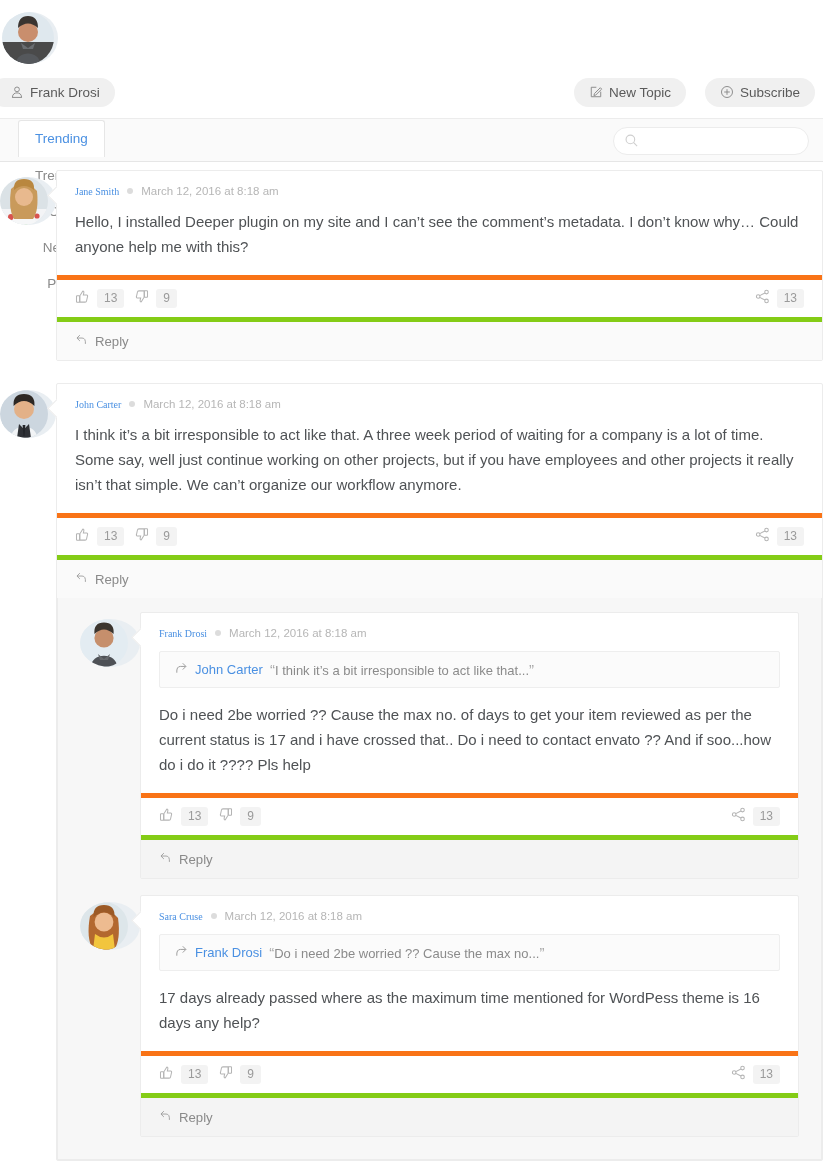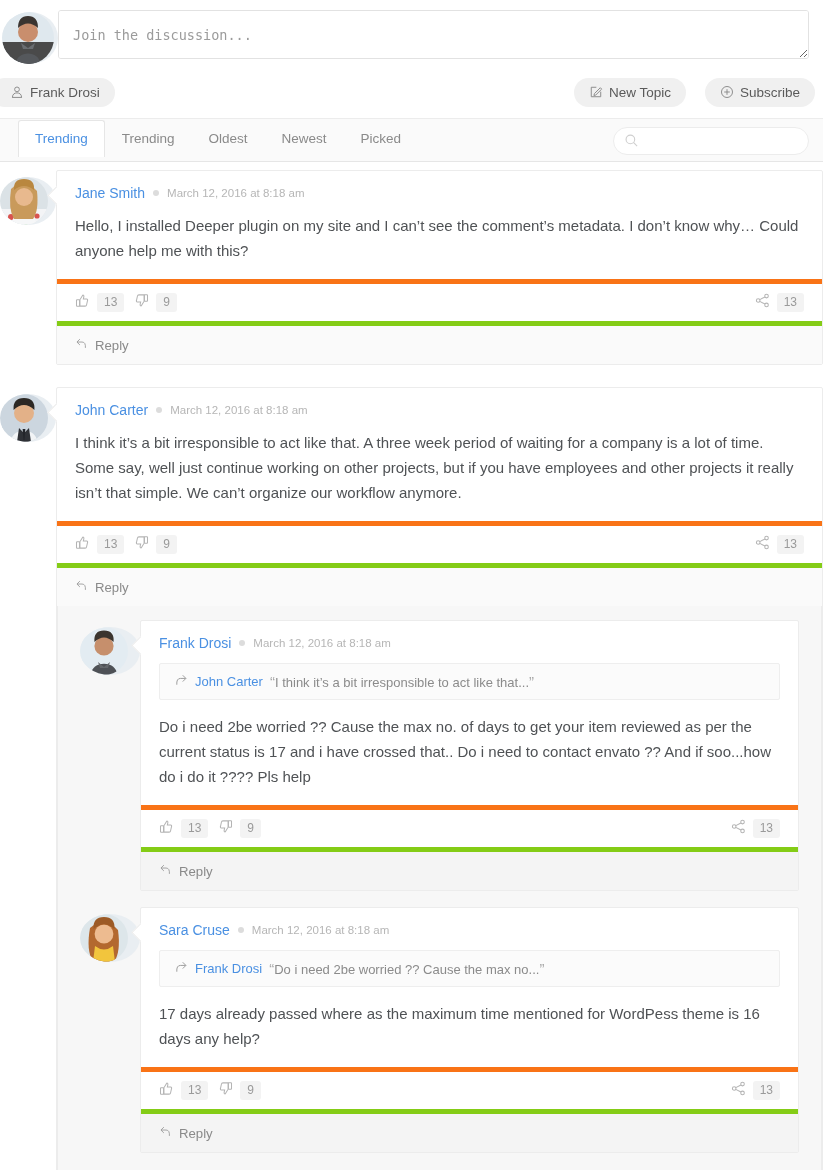--- a/index.html
+++ b/index.html
@@ -80,21 +80,21 @@
     position: relative;
     height: 44px;
     background: #fafafa;
     border-top: 1px solid #ececec;
     border-bottom: 1px solid #e6e6e6;
     display: flex;
     align-items: flex-end;
     padding-left: 18px;
     margin-top: 4px;
   }
-  .tabs { display: flex; align-items: flex-start; height: 100%; }
+  .tabs { display: flex; align-items: flex-end; height: 100%; flex-direction: column; }
   .tab {
     font-size: 13.5px;
     color: #8a8a8a;
     padding: 0 16px;
     height: 36px;
     line-height: 36px;
     cursor: pointer;
     background: transparent;
     border: 1px solid transparent;
     border-bottom: none;
@@ -153,23 +153,24 @@
     width: 12px; height: 12px;
     background: #ffffff;
     border-left: 1px solid #ececec;
     border-bottom: 1px solid #ececec;
     transform: rotate(45deg);
   }
   .card-body { padding: 14px 18px 16px 18px; }
   .meta { display: flex; align-items: center; gap: 8px; margin-bottom: 12px; }
   .author {
     color: #4a90e2;
-    font-size: 14px;
+    font-size: 10px;
     text-decoration: none;
     cursor: pointer;
+    font-family: Liberation Serif, serif;
   }
   .meta-dot {
     width: 6px; height: 6px; border-radius: 50%;
     background: #dcdcdc; display: inline-block;
   }
   .date { color: #b6b6b6; font-size: 11.5px; }
   .text {
     color: #4f5255;
     font-size: 15px;
     line-height: 25px;
@@ -252,23 +253,20 @@
         <g clip-path="url(#cp0)">
           <rect width="52" height="52" fill="#dfe8ee"></rect>
           <rect y="30" width="52" height="22" fill="#4a4a4a"></rect>
           <path d="M14 52 C14 38 38 38 38 52 Z" fill="#55585c"></path>
           <circle cx="26" cy="20" r="10" fill="#c98e6d"></circle>
           <path d="M16 16 q10 -9 20 0 q0 -12 -10 -12 q-10 0 -10 12Z" fill="#3a3430"></path>
           <path d="M19 31 l7 5 l7 -5 l-2 6 h-10Z" fill="#6a6d71"></path>
         </g>
       </svg>
     </span>
-  </div>
-  <div class="compose-field-wrap">
-    <textarea class="compose-input" placeholder="Join the discussion..." style=""></textarea>
   </div>
 </div>
 
 <div class="actionbar">
   <button class="pill user-pill">
     <span>
       <svg width="14" height="14" viewBox="0 0 16 16" fill="none" stroke="#8a8a8a" stroke-width="1.1">
         <circle cx="8" cy="5" r="2.7"></circle>
         <path d="M2.8 14 c0 -3.4 2.4 -5 5.2 -5 s5.2 1.6 5.2 5"></path>
         <line x1="2.4" y1="14.2" x2="13.6" y2="14.2"></line>

